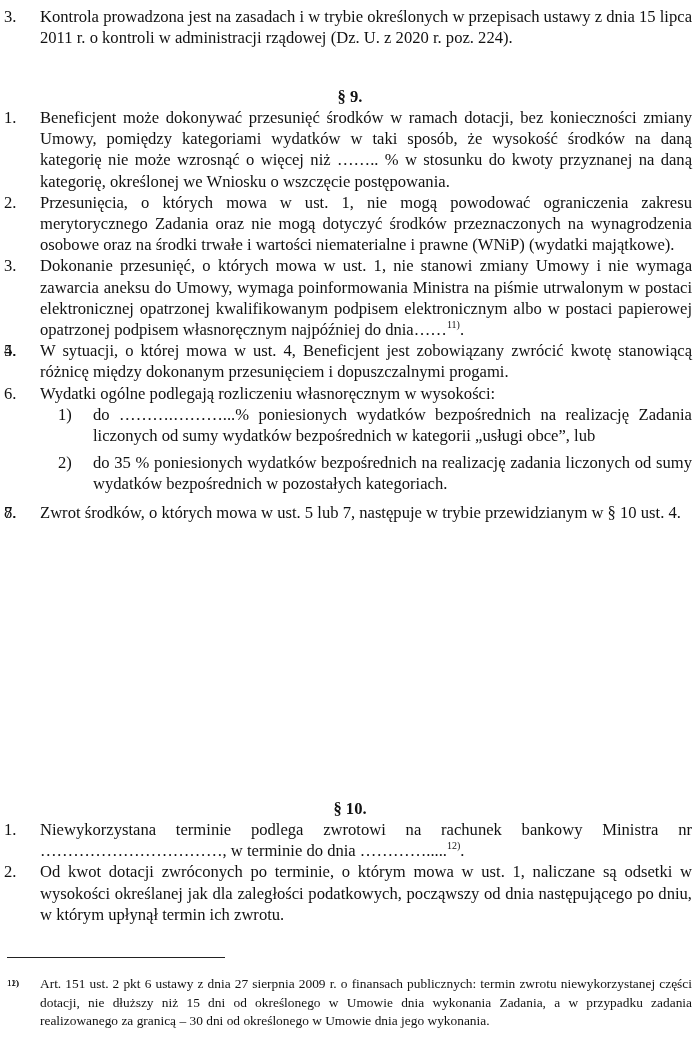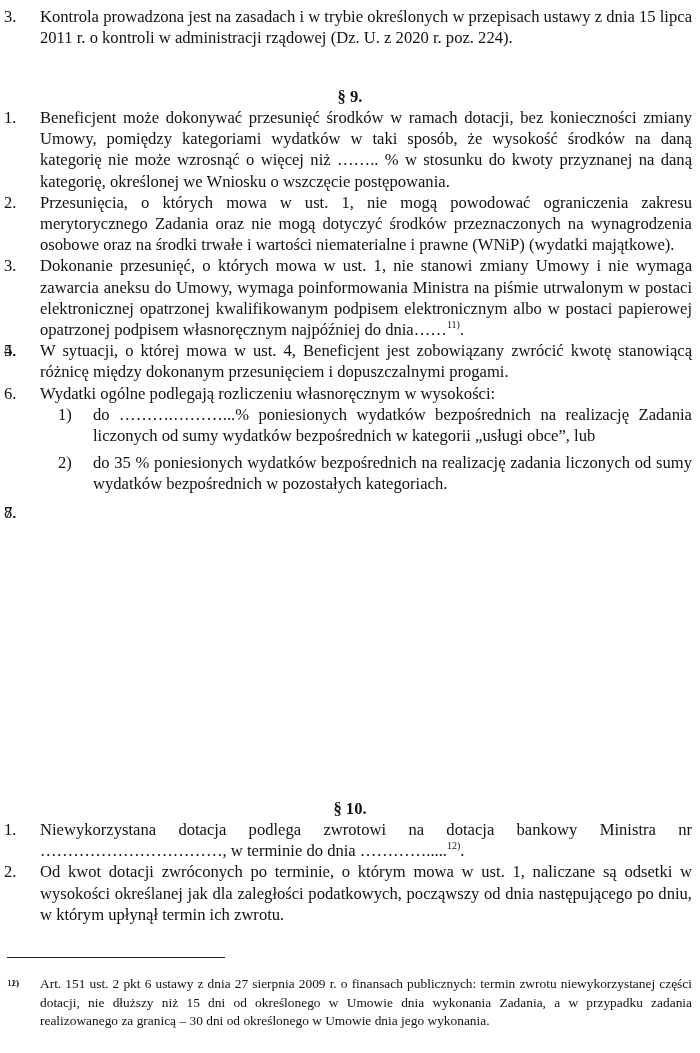--- a/index.html
+++ b/index.html
@@ -66,28 +66,29 @@
     <div class="sub" style="margin-top:6px;">
       <span class="num">2)</span>
       <span>do 35 % poniesionych wydatków bezpośrednich na realizację zadania liczonych od sumy wydatków bezpośrednich w pozostałych kategoriach.</span>
     </div>
 
     <div class="item" style="margin-top:7px;">
       <span class="num">7.</span>
     </div>
     <div class="item">
       <span class="num">8.</span>
+      <span>Zwrot środków, o których mowa w ust. 5 lub 7, następuje w trybie przewidzianym w § 10 ust. 4.</span>
     </div>
   </div>
 
   <div style="position:absolute; top:798px; left:0; width:700px;">
     <div class="heading">§ 10.</div>
     <div class="item">
       <span class="num">1.</span>
-      <span>Niewykorzystana dotacja podlega zwrotowi na dotacja bankowy Ministra nr ……………………………, w terminie do dnia ………….....</span><sup>12)</sup><span>.</span>
+      <span>Niewykorzystana terminie podlega zwrotowi na rachunek bankowy Ministra nr ……………………………, w terminie do dnia ………….....</span><sup>12)</sup><span>.</span>
     </div>
     <div class="item">
       <span class="num">2.</span>
       <span>Od kwot dotacji zwróconych po terminie, o którym mowa w ust. 1, naliczane są odsetki w wysokości określanej jak dla zaległości podatkowych, począwszy od dnia następującego po dniu, w którym upłynął termin ich zwrotu.</span>
     </div>
   </div>
 
   <div class="fn-rule"></div>
 
   <div class="footnotes">

